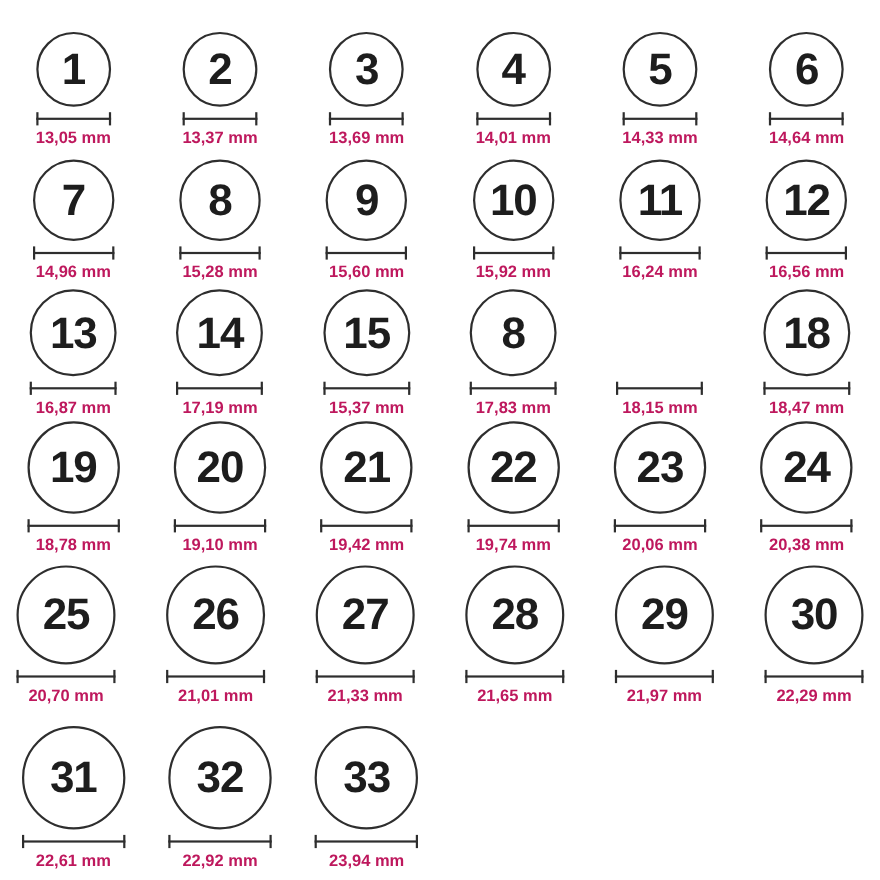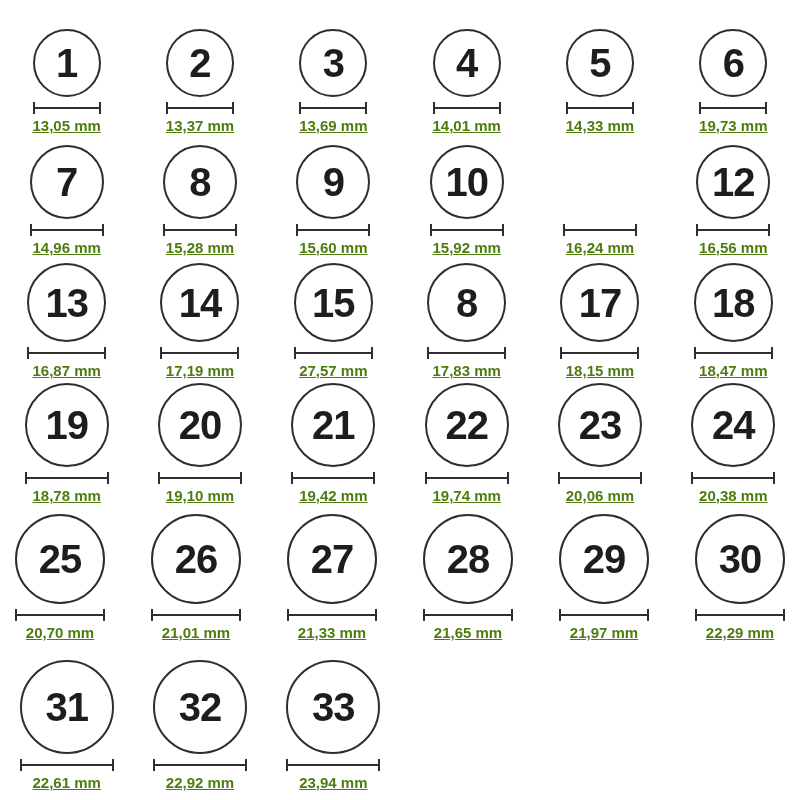--- a/index.html
+++ b/index.html
@@ -80,22 +80,21 @@
     top: 5px;
     height: 2px;
     background: #2e2e2e;
   }
   .label {
     font-weight: 700;
     font-size: 15px;
     line-height: 1;
     margin-top: 4px;
     white-space: nowrap;
-    color: #4d7c0f;
-    text-decoration: underline;
+    color: #be185d;
   }
 </style>
 </head>
 <body>
 
 <div id="chart-root">
     <div class="row row-0">
   <div class="cell">
     <div class="circle">
       <span class="num">1</span>
@@ -158,21 +157,21 @@
 
   <div class="cell">
     <div class="circle">
       <span class="num">6</span>
     </div>
     <div class="dimline">
       <span class="tick tick-left"></span>
       <span class="bar"></span>
       <span class="tick tick-right"></span>
     </div>
-    <div class="label">19,73 mm</div>
+    <div class="label">14,64 mm</div>
   </div>
 </div>
     <div class="row row-1">
   <div class="cell">
     <div class="circle">
       <span class="num">7</span>
     </div>
     <div class="dimline">
       <span class="tick tick-left"></span>
       <span class="bar"></span>
@@ -211,20 +210,23 @@
     </div>
     <div class="dimline">
       <span class="tick tick-left"></span>
       <span class="bar"></span>
       <span class="tick tick-right"></span>
     </div>
     <div class="label">15,92 mm</div>
   </div>
 
   <div class="cell">
+    <div class="circle">
+      <span class="num">11</span>
+    </div>
     <div class="dimline">
       <span class="tick tick-left"></span>
       <span class="bar"></span>
       <span class="tick tick-right"></span>
     </div>
     <div class="label">16,24 mm</div>
   </div>
 
   <div class="cell">
     <div class="circle">
@@ -265,39 +267,36 @@
 
   <div class="cell">
     <div class="circle">
       <span class="num">15</span>
     </div>
     <div class="dimline">
       <span class="tick tick-left"></span>
       <span class="bar"></span>
       <span class="tick tick-right"></span>
     </div>
-    <div class="label">27,57 mm</div>
+    <div class="label">15,37 mm</div>
   </div>
 
   <div class="cell">
     <div class="circle">
       <span class="num">8</span>
     </div>
     <div class="dimline">
       <span class="tick tick-left"></span>
       <span class="bar"></span>
       <span class="tick tick-right"></span>
     </div>
     <div class="label">17,83 mm</div>
   </div>
 
   <div class="cell">
-    <div class="circle">
-      <span class="num">17</span>
-    </div>
     <div class="dimline">
       <span class="tick tick-left"></span>
       <span class="bar"></span>
       <span class="tick tick-right"></span>
     </div>
     <div class="label">18,15 mm</div>
   </div>
 
   <div class="cell">
     <div class="circle">

